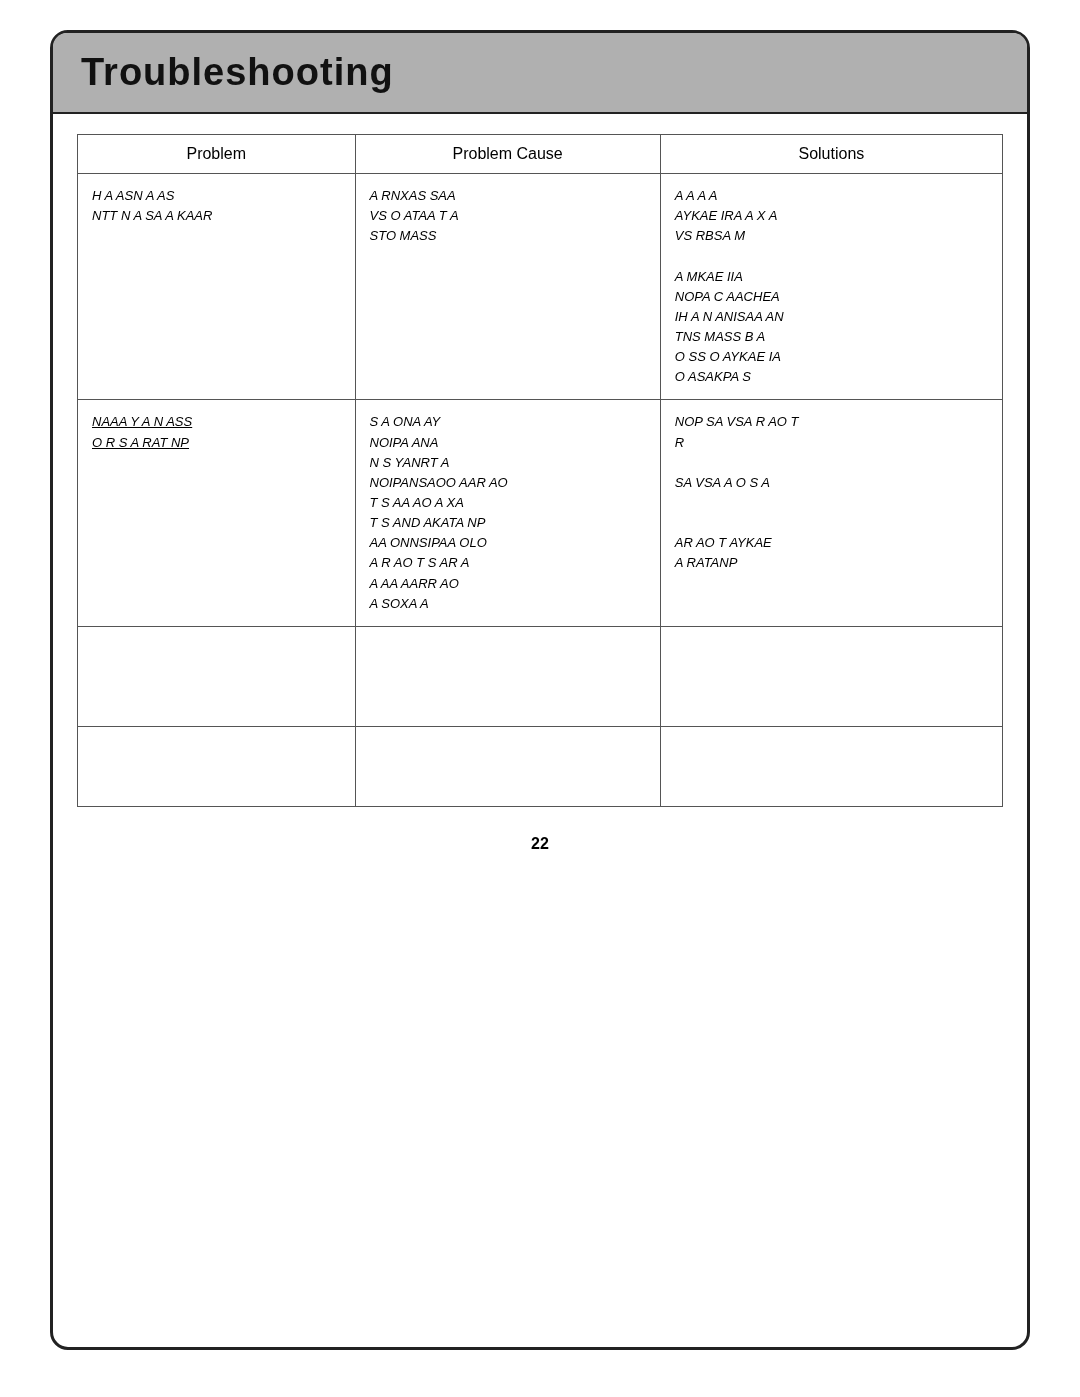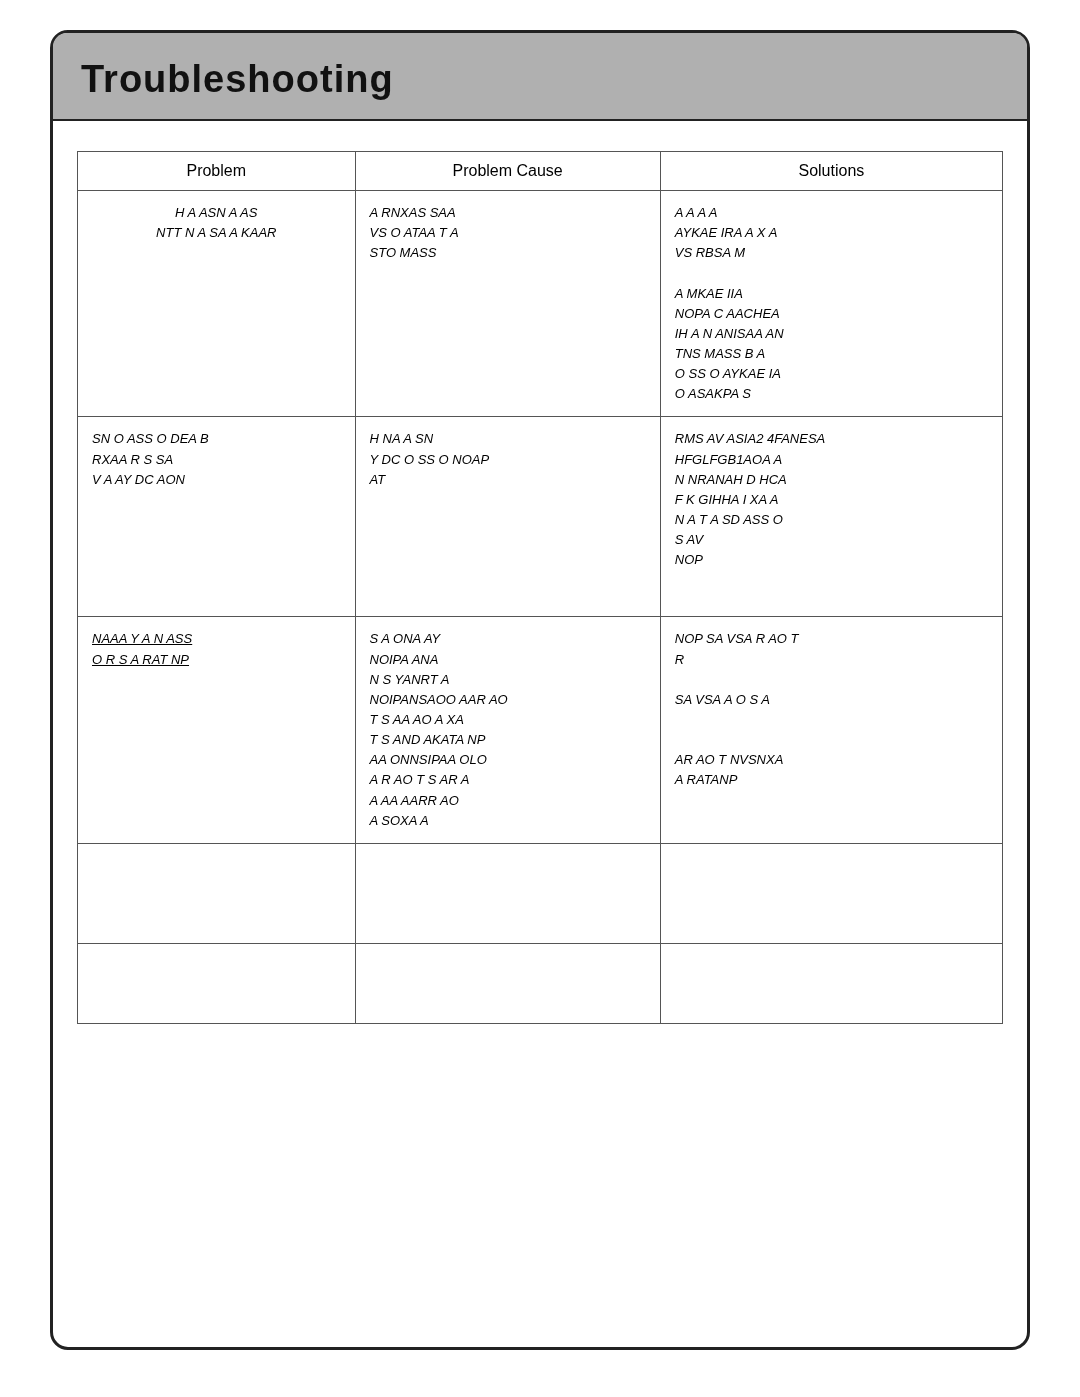--- a/index.html
+++ b/index.html
@@ -18,22 +18,22 @@
       border: 3px solid #222;
       border-radius: 18px;
       background: #fff;
       padding: 0 0 40px 0;
       min-height: 1320px;
       position: relative;
     }
     .title-bar {
       background: #b0b0b0;
       border-radius: 14px 14px 0 0;
-      padding: 25px 28px 18px 28px;
-      margin-bottom: 12px;
+      padding: 18px 28px 18px 28px;
+      margin-bottom: 2px;
       border-bottom: 2px solid #222;
     }
     .title-bar h1 {
       font-size: 38px;
       font-weight: 900;
       color: #111;
       font-family: Arial Black, Arial, sans-serif;
       letter-spacing: 1px;
     }
     .table-area {
@@ -80,79 +80,65 @@
     <table>
       <thead>
         <tr>
           <th>Problem</th>
           <th>Problem Cause</th>
           <th>Solutions</th>
         </tr>
       </thead>
       <tbody>
         <tr>
-          <td class="problem-col" style="white-space:pre-line;text-align:center;">H A      ASN   A  AS
+          <td class="problem-col" style="white-space:pre-line;">H A      ASN   A  AS
 NTT  N  A  SA    A  KAAR</td>
           <td class="cause-col" style="white-space:pre-line;">A       RNXAS  SAA
 VS   O   ATAA T   A
 STO   MASS</td>
           <td class="solution-col" style="white-space:pre-line;">A       A A         A
 AYKAE  IRA   A X  A
          VS  RBSA  M
 
 A       MKAE  IIA
 NOPA   C   AACHEA
 IH  A  N   ANISAA  AN
 TNS   MASS   B  A
 O  SS O    AYKAE  IA
 O       ASAKPA  S</td>
-        </tr>
-        <tr>
-          <td class="problem-col" style="white-space:pre-line; height:200px;">SN     O ASS  O  DEA    B
-RXAA       R  S    SA
-V     A      AY  DC  AON</td>
-          <td class="cause-col" style="white-space:pre-line;">H  NA  A         SN
-Y   DC   O  SS  O    NOAP
-           AT</td>
-          <td class="solution-col" style="white-space:pre-line;">RMS AV     ASIA2 4FANESA
-HFGLFGB1AOA    A
-N    NRANAH  D   HCA
-F K   GIHHA  I  XA  A
-N    A  T  A    SD  ASS O
-                      S  AV
-NOP</td>
         </tr>
         <tr>
           <td class="problem-col" style="white-space:pre-line;text-decoration:underline;">NAAA  Y   A  N  ASS
 O  R   S  A    RAT  NP</td>
           <td class="cause-col" style="white-space:pre-line;">S    A   ONA   AY
        NOIPA    ANA
 N    S    YANRT     A
 NOIPANSAOO    AAR AO
 T    S  AA    AO A       XA
 T    S    AND   AKATA  NP
 AA        ONNSIPAA    OLO
 A R AO    T    S  AR  A
 A     AA     AARR AO
 A     SOXA  A</td>
           <td class="solution-col" style="white-space:pre-line;">NOP   SA   VSA  R AO    T
            R
 
 SA  VSA   A  O  S  A
 
 
-AR AO    T  NVSNXA
+AR AO    T  AYKAE
 A   RATANP</td>
         </tr>
         <tr>
           <td class="problem-col" style="height:100px;"></td>
           <td class="cause-col"></td>
           <td class="solution-col"></td>
         </tr>
         <tr>
           <td class="problem-col" style="height:80px;"></td>
           <td class="cause-col"></td>
           <td class="solution-col"></td>
         </tr>
       </tbody>
     </table>
   </div>
+  <div class="page-number">22</div>
 </div>
 
 </body></html>

